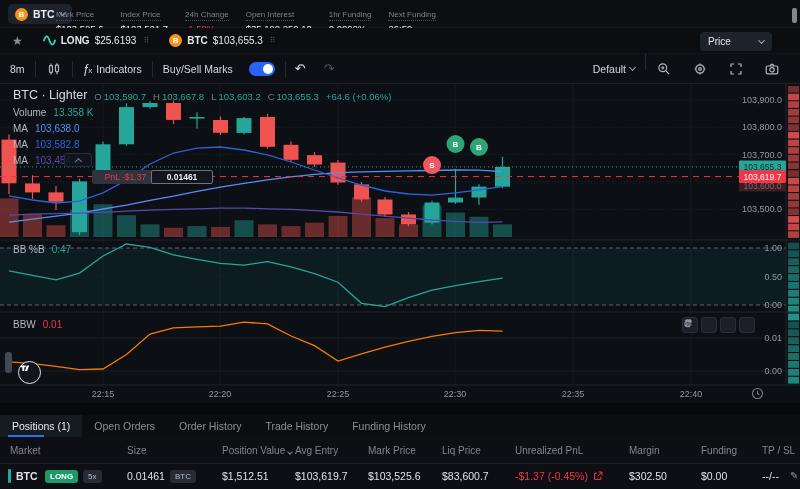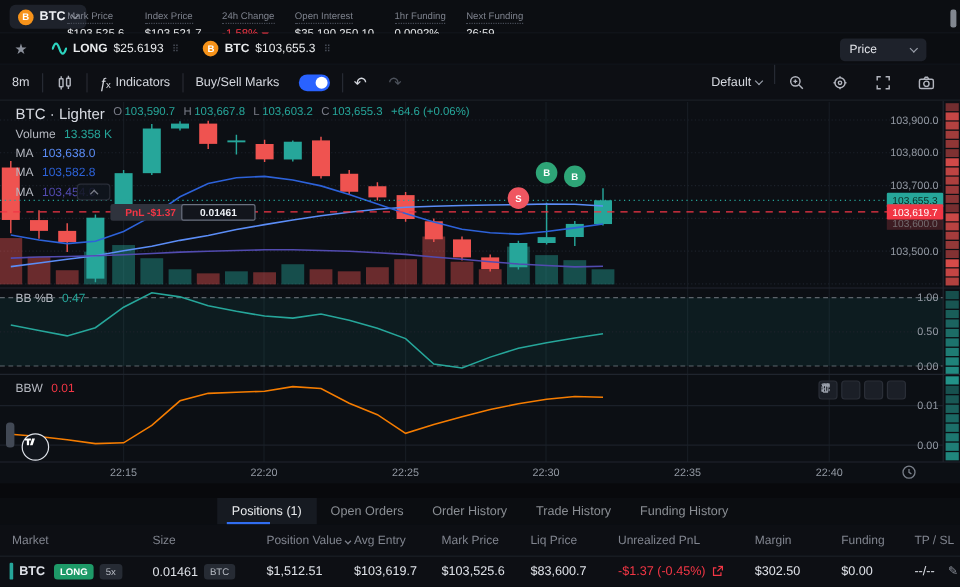--- a/index.html
+++ b/index.html
@@ -45,47 +45,47 @@
   .undo { font-size:13px; color:#d5d8df; padding:0 9px; cursor:pointer; }
   .redo { font-size:13px; color:#4d525c; padding:0 9px; cursor:pointer; }
   #tb-right { position:absolute; right:10px; top:0; height:30px; display:flex; }
   .fx-f { font-style:italic; font-size:12px; }
   .fx-x { font-size:8px; margin-left:-1px; margin-top:4px; }
 
   
   #chart { position:absolute; left:0; top:84px; width:800px; height:319px; background:#0c0f14; }
   #chart svg { position:absolute; left:0; top:0; }
   #legend { position:absolute; left:13px; top:4px; z-index:4; }
-  .lg-row1 { font-size:12.5px; color:#d9dce3; display:flex; gap:7px; align-items:flex-start; }
+  .lg-row1 { font-size:12.5px; color:#d9dce3; display:flex; gap:7px; align-items:flex-end; }
   .lg-row1 .k { color:#787b86; font-size:9.5px; }
   .lg-row1 .v { color:#26a69a; font-size:9.5px; margin-left:-5px; }
   .lg-chg { color:#26a69a; font-size:9.5px; }
   .lg-row { font-size:10px; color:#b5b8c0; margin-top:5px; display:flex; gap:7px; }
   .vol-v { color:#26a69a; }
   .ma1 { color:#5b8df7; } .ma2 { color:#2d62d9; } .ma3 { color:#524bb0; }
   .collapse-box { position:absolute; left:64px; top:69px; width:28px; height:14px; border:1px solid #2a2e39;
     background:rgba(17,21,29,.85); border-radius:3px; z-index:4; display:flex; align-items:center; justify-content:center; cursor:pointer; }
   .collapse-box .chev { border-color:#787b86; transform:rotate(-135deg); margin-top:2px; }
   .pnl-l { position:absolute; left:92px; top:86px; width:67px; height:14px; background:#2f333d; border-radius:2px;
-    color:#f23645; display:flex; align-items:center; justify-content:center; z-index:5; font-size:8.5px;font-weight:bold; }
+    color:#f23645; display:flex; align-items:center; justify-content:center; z-index:5; font-size:8.5px; }
   .pnl-r { position:absolute; left:151px; top:86px; width:62px; height:14px; background:#12151c; border:1px solid #6b7280;
     border-radius:2px; color:#eceff4; font-weight:bold; display:flex; align-items:center; justify-content:center; z-index:5; font-size:8.5px; }
   .ind-label { position:absolute; z-index:4; font-size:10px; color:#b5b8c0; display:flex; gap:7px; }
   .bb-v { color:#26a69a; } .bbw-v { color:#f23645; }
   .pane-btns { position:absolute; left:682px; top:233px; z-index:5; display:flex; gap:3px; }
   .pane-btn { width:16px; height:16px; background:#1b1f27; border:1px solid #2a2e37; border-radius:3px;
     display:flex; align-items:center; justify-content:center; cursor:pointer; }
   .tv-logo { position:absolute; left:18px; top:277px; width:23px; height:23px; border-radius:50%; background:#11151c;
     border:1.5px solid #dfe3ea; z-index:4; display:flex; align-items:center; justify-content:center; }
   .drawer-handle { position:absolute; left:5px; top:268px; width:7px; height:21px; background:#424955; border-radius:3px; z-index:4; cursor:pointer; }
   .axis-clock { position:absolute; left:751px; top:303px; z-index:4; cursor:pointer; }
 
   
   #gap { position:absolute; left:0; top:403px; width:800px; height:12px; background:#08090c; }
-  #tabs { position:absolute; left:0; top:415px; width:800px; height:22px; background:#0b0d11; display:flex;justify-content:center; }
+  #tabs { position:absolute; left:0; top:415px; width:800px; height:22px; background:#0b0d11; display:flex; }
   .tab { font-size:10.5px; color:#8b8f95; padding:0 12px; display:flex; align-items:center; cursor:pointer; position:relative; }
   .tab.active { background:#161a21; color:#e8eaec; }
   .tab-underline { position:absolute; left:8px; bottom:0; width:36px; height:2px; background:#316df0; }
 
   
   #table { position:absolute; left:0; top:437px; width:800px; height:52px; background:#0d0f14; }
   .th { position:absolute; top:8px; font-size:10px; color:#81858f; white-space:nowrap; }
   .th .chev { width:4px; height:4px; border-width:1px; margin-left:3px; border-color:#81858f; }
   .hdr-line { position:absolute; left:0; top:26px; width:800px; height:1px; background:#1b2026; }
   .td { position:absolute; top:33px; font-size:10.5px; color:#dfe2e8; white-space:nowrap; }

